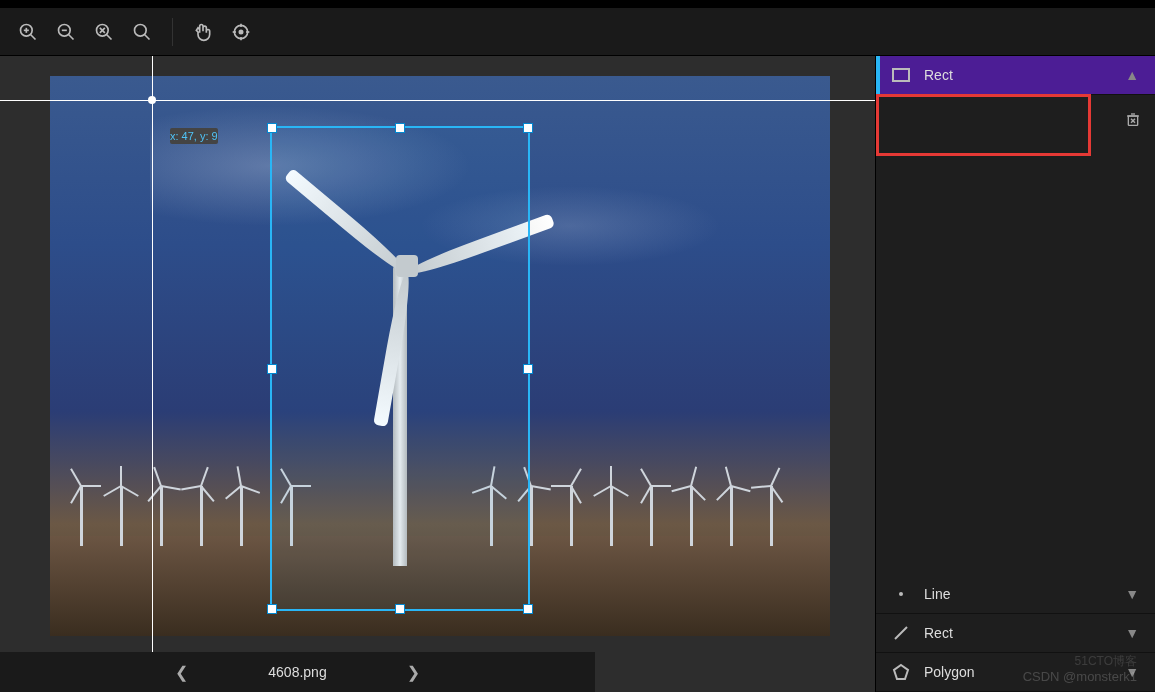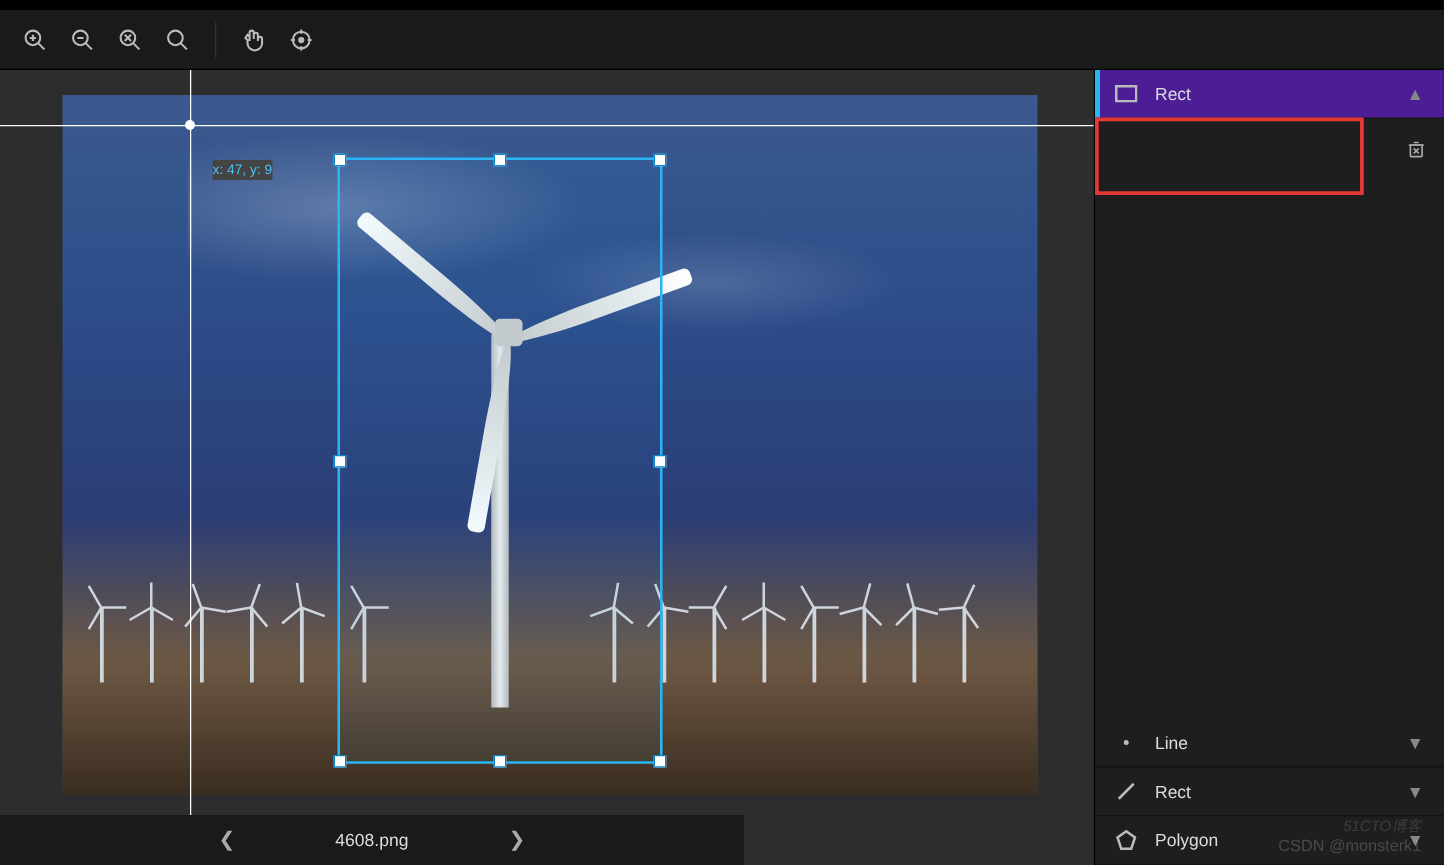--- a/index.html
+++ b/index.html
@@ -306,21 +306,20 @@
   right: 18px;
   color: rgba(200,200,200,0.25);
   font-size: 13px;
 }
 .watermark2 {
   position: absolute;
   bottom: 22px;
   right: 18px;
   color: rgba(200,200,200,0.18);
   font-size: 12px;
-  font-style: italic;
 }
 </style>
 </head>
 <body>
 
 <div class="header">
 </div>
 
 <div class="toolbar">
   <div class="toolbar-group">

